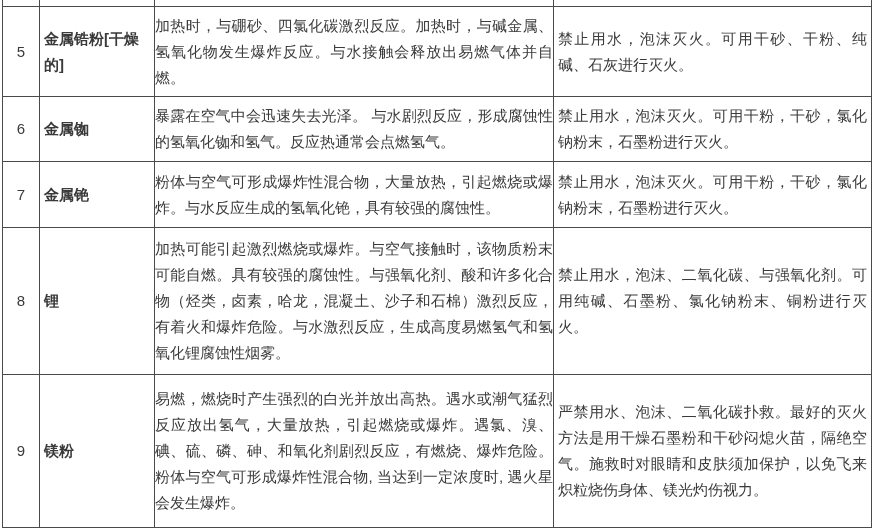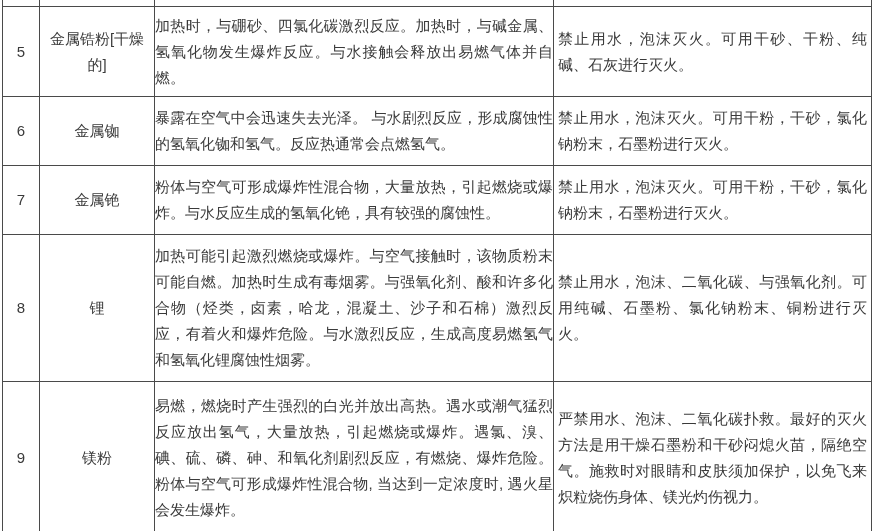--- a/index.html
+++ b/index.html
@@ -39,30 +39,30 @@
   }
   col.col-no   { width: 37px; }
   col.col-name { width: 115px; }
   col.col-haz  { width: 399px; }
   col.col-ext  { width: 318px; }
   td.c-no {
     text-align: center;
     padding: 0;
   }
   td.c-name {
-    text-align: center;
     padding: 0 4px;
+    font-weight: bold;
   }
   td.c-hazard {
     text-align: justify;
     padding: 2px 0;
   }
   td.c-ext {
     text-align: justify;
-    padding: 8px 4px;
+    padding: 2px 4px;
   }
   tr.r5 { height: 90px; }
   tr.r6 { height: 65px; }
   tr.r7 { height: 66px; }
   tr.r8 { height: 147px; }
   tr.r9 { height: 153px; }
 </style>
 </head>
 <body>
 
@@ -95,21 +95,21 @@
       </tr>
       <tr class="r7">
         <td class="c-no">7</td>
         <td class="c-name">金属铯</td>
         <td class="c-hazard">粉体与空气可形成爆炸性混合物，大量放热，引起燃烧或爆炸。与水反应生成的氢氧化铯，具有较强的腐蚀性。</td>
         <td class="c-ext">禁止用水，泡沫灭火。可用干粉，干砂，氯化钠粉末，石墨粉进行灭火。</td>
       </tr>
       <tr class="r8">
         <td class="c-no">8</td>
         <td class="c-name">锂</td>
-        <td class="c-hazard">加热可能引起激烈燃烧或爆炸。与空气接触时，该物质粉末可能自燃。加热时生成有毒烟雾。与强氧化剂、酸和许多化合物（烃类，卤素，哈龙，混凝土、沙子和石棉）激烈反应，有着火和爆炸危险。与水激烈反应，生成高度易燃氢气和氢氧化锂腐蚀性烟雾。</td>
+        <td class="c-hazard">加热可能引起激烈燃烧或爆炸。与空气接触时，该物质粉末可能自燃。具有较强的腐蚀性。与强氧化剂、酸和许多化合物（烃类，卤素，哈龙，混凝土、沙子和石棉）激烈反应，有着火和爆炸危险。与水激烈反应，生成高度易燃氢气和氢氧化锂腐蚀性烟雾。</td>
         <td class="c-ext">禁止用水，泡沫、二氧化碳、与强氧化剂。可用纯碱、石墨粉、氯化钠粉末、铜粉进行灭火。</td>
       </tr>
       <tr class="r9">
         <td class="c-no">9</td>
         <td class="c-name">镁粉</td>
         <td class="c-hazard">易燃，燃烧时产生强烈的白光并放出高热。遇水或潮气猛烈反应放出氢气，大量放热，引起燃烧或爆炸。遇氯、溴、碘、硫、磷、砷、和氧化剂剧烈反应，有燃烧、爆炸危险。粉体与空气可形成爆炸性混合物, 当达到一定浓度时, 遇火星会发生爆炸。</td>
         <td class="c-ext">严禁用水、泡沫、二氧化碳扑救。最好的灭火方法是用干燥石墨粉和干砂闷熄火苗，隔绝空气。施救时对眼睛和皮肤须加保护，以免飞来炽粒烧伤身体、镁光灼伤视力。</td>
       </tr>
     </tbody>
   </table>

